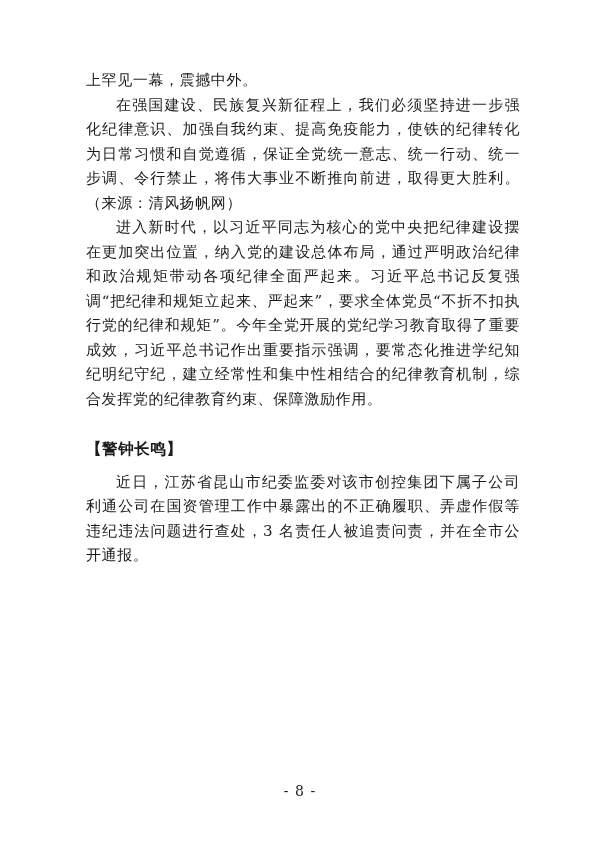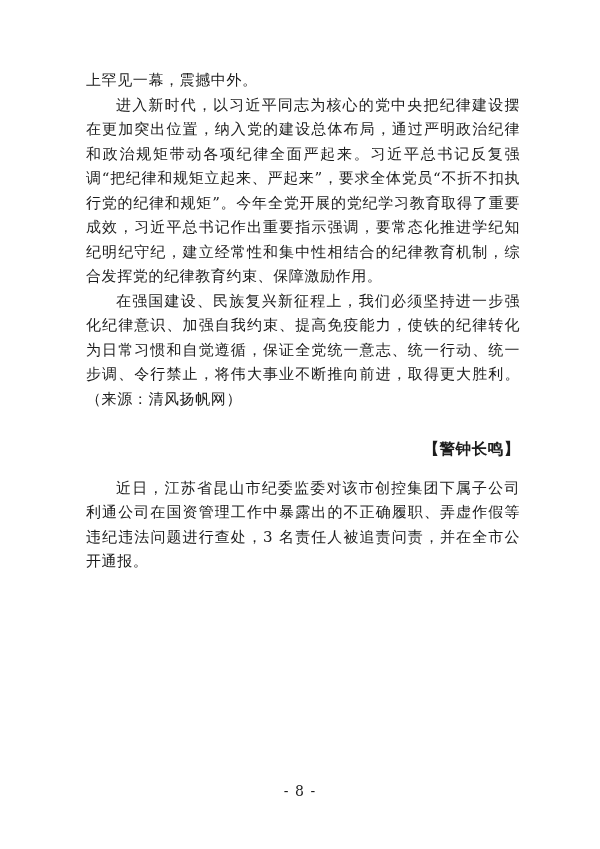--- a/index.html
+++ b/index.html
@@ -33,52 +33,51 @@
   }
   p.indent {
     text-indent: 2em;
   }
   .section-header {
     margin: 26px 0 0 0;
     font-size: 15.5px;
     line-height: 24.5px;
     font-weight: bold;
     letter-spacing: 0.6px;
-    text-align: right;
   }
   .article-title {
     margin: 21px 0 0 0;
     font-size: 19px;
     line-height: 28px;
     font-weight: bold;
     text-align: center;
     letter-spacing: 1px;
   }
   p.after-title {
-    margin-top: 14px;
+    margin-top: 8px;
   }
   .page-number {
     position: absolute;
     left: 0;
     top: 783px;
     width: 600px;
     text-align: center;
     font-size: 14px;
     letter-spacing: 1px;
     color: #1c1c1c;
   }
 </style>
 </head>
 <body>
 
 <div class="page">
   <div class="content">
     <p class="body-para">上罕见一幕，震撼中外。</p>
+    <p class="body-para indent">在强国建设、民族复兴新征程上，我们必须坚持进一步强化纪律意识、加强自我约束、提高免疫能力，使铁的纪律转化为日常习惯和自觉遵循，保证全党统一意志、统一行动、统一步调、令行禁止，将伟大事业不断推向前进，取得更大胜利。（来源：清风扬帆网）</p>
     <p class="body-para indent">进入新时代，以习近平同志为核心的党中央把纪律建设摆在更加突出位置，纳入党的建设总体布局，通过严明政治纪律和政治规矩带动各项纪律全面严起来。习近平总书记反复强调“把纪律和规矩立起来、严起来”，要求全体党员“不折不扣执行党的纪律和规矩”。今年全党开展的党纪学习教育取得了重要成效，习近平总书记作出重要指示强调，要常态化推进学纪知纪明纪守纪，建立经常性和集中性相结合的纪律教育机制，综合发挥党的纪律教育约束、保障激励作用。</p>
-    <p class="body-para indent">在强国建设、民族复兴新征程上，我们必须坚持进一步强化纪律意识、加强自我约束、提高免疫能力，使铁的纪律转化为日常习惯和自觉遵循，保证全党统一意志、统一行动、统一步调、令行禁止，将伟大事业不断推向前进，取得更大胜利。（来源：清风扬帆网）</p>
 
     <div class="section-header">【警钟长鸣】</div>
 
 
     <p class="body-para indent after-title">近日，江苏省昆山市纪委监委对该市创控集团下属子公司利通公司在国资管理工作中暴露出的不正确履职、弄虚作假等违纪违法问题进行查处，3 名责任人被追责问责，并在全市公开通报。</p>
   </div>
 
   <div class="page-number">- 8 -</div>
 </div>
 

